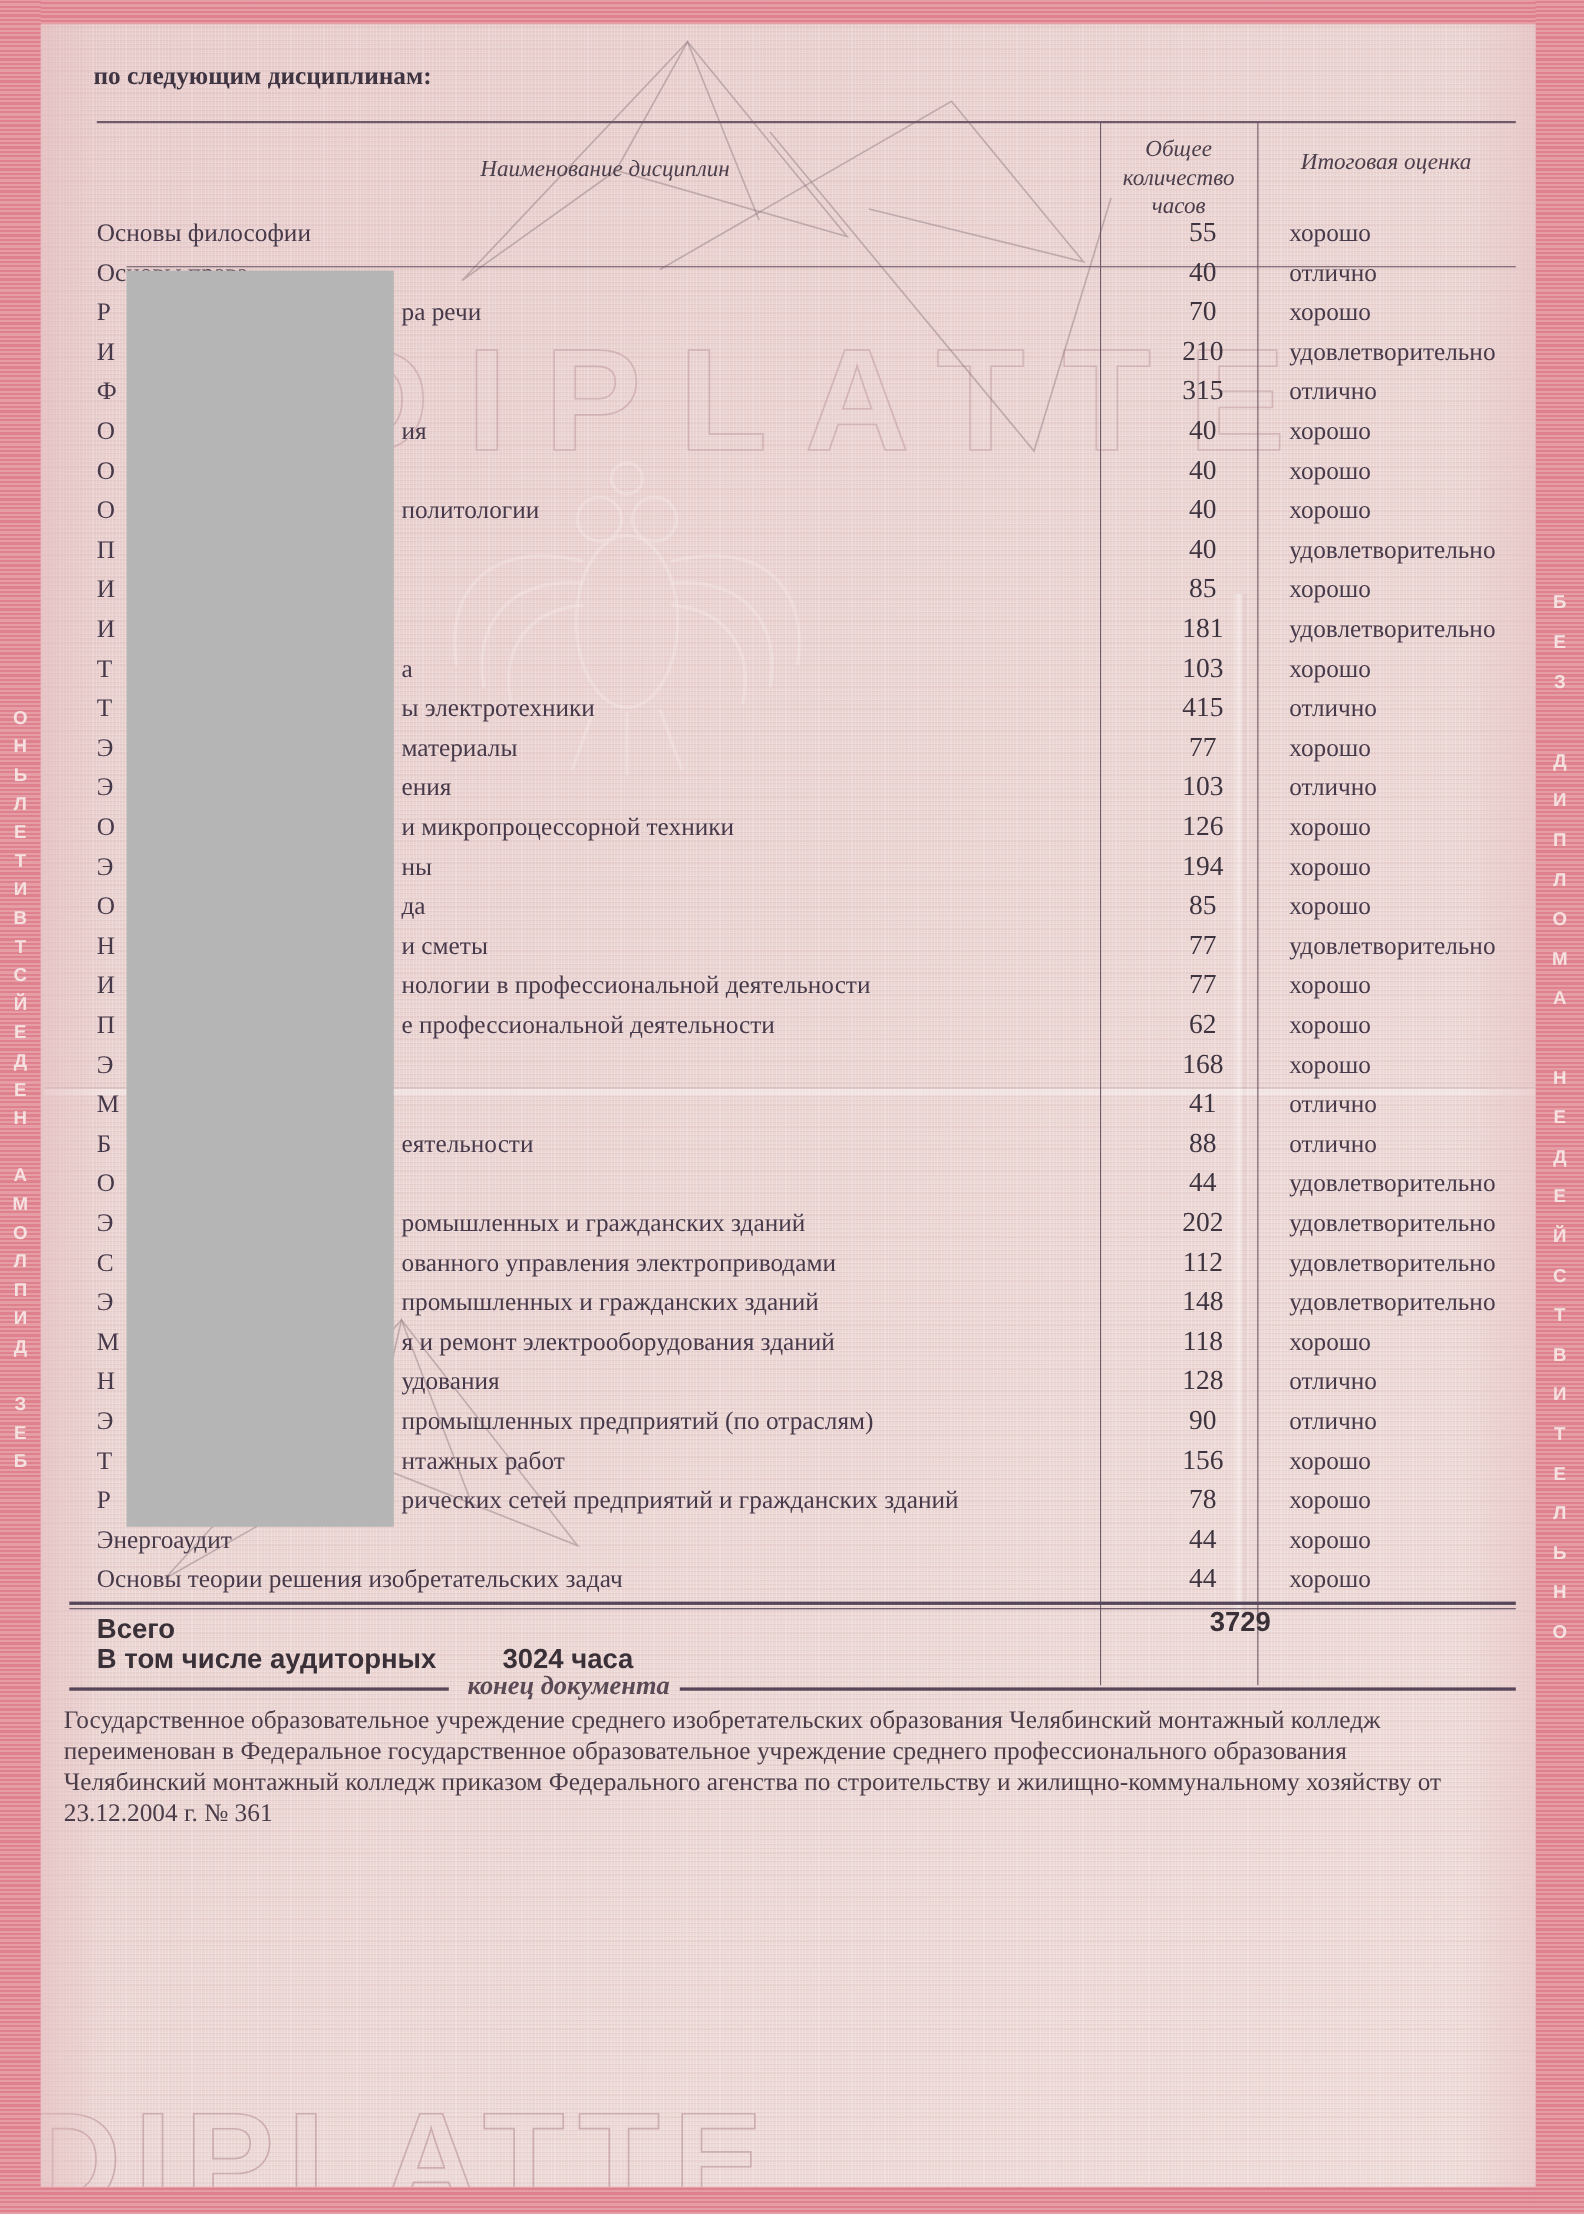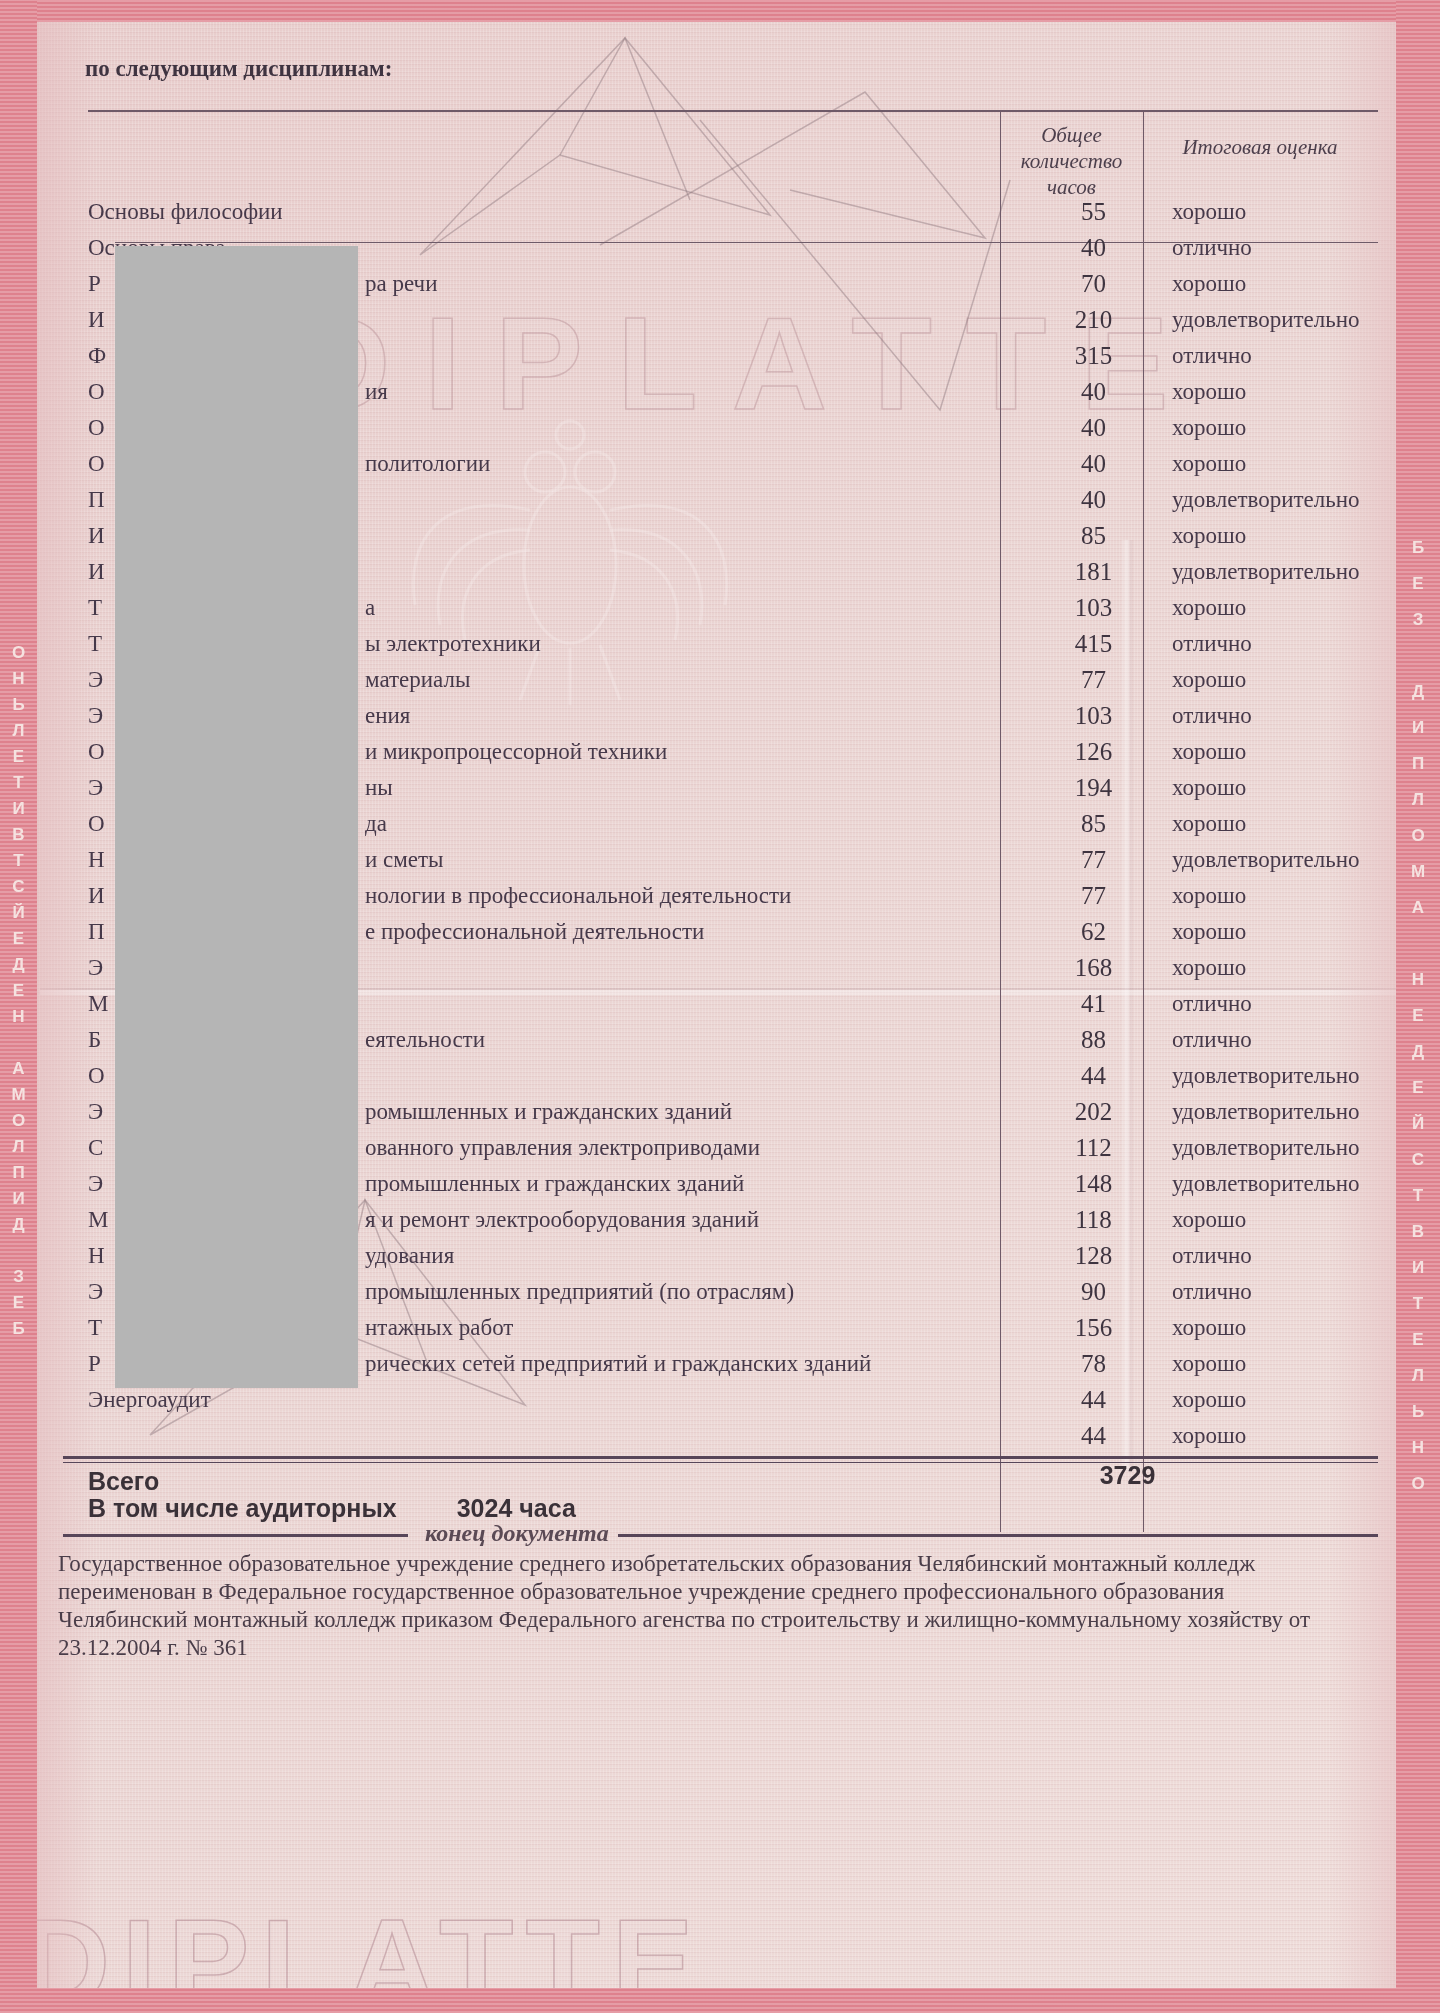--- a/index.html
+++ b/index.html
@@ -114,20 +114,21 @@
 
   <div class="intro">
     <div>по следующим дисциплинам:</div>
   </div>
 
   <div class="hline" style="left:88px;top:110px;width:1290px;height:2px;"></div>
   <div class="hline" style="left:115px;top:242px;width:1263px;height:1px;"></div>
   <div class="vline" style="left:1000px;top:110px;height:1422px;"></div>
   <div class="vline" style="left:1143px;top:110px;height:1422px;"></div>
 
+  <div class="thead-cell" style="left:250px;top:140px;width:600px;">Наименование дисциплин</div>
   <div class="thead-cell" style="left:1000px;top:122px;width:143px;">Общее количество часов</div>
   <div class="thead-cell" style="left:1155px;top:134px;width:210px;">Итоговая оценка</div>
 
   <div class="rows">
       <div class="trow">
       <span class="prefix">Основы философии</span>
       <span class="suffix"></span>
       <span class="hours">55</span>
       <span class="grade">хорошо</span>
     </div>
@@ -323,20 +324,21 @@
       <span class="hours">78</span>
       <span class="grade">хорошо</span>
     </div>
       <div class="trow">
       <span class="prefix">Энергоаудит</span>
       <span class="suffix"></span>
       <span class="hours">44</span>
       <span class="grade">хорошо</span>
     </div>
       <div class="trow">
+      <span class="prefix">Основы  теории  решения изобретательских задач</span>
       <span class="suffix"></span>
       <span class="hours">44</span>
       <span class="grade">хорошо</span>
     </div>
     </div>
 
   <div class="redaction"></div>
 
   <div class="dbl-line" style="top:1456px;"></div>
   <div class="totals">

